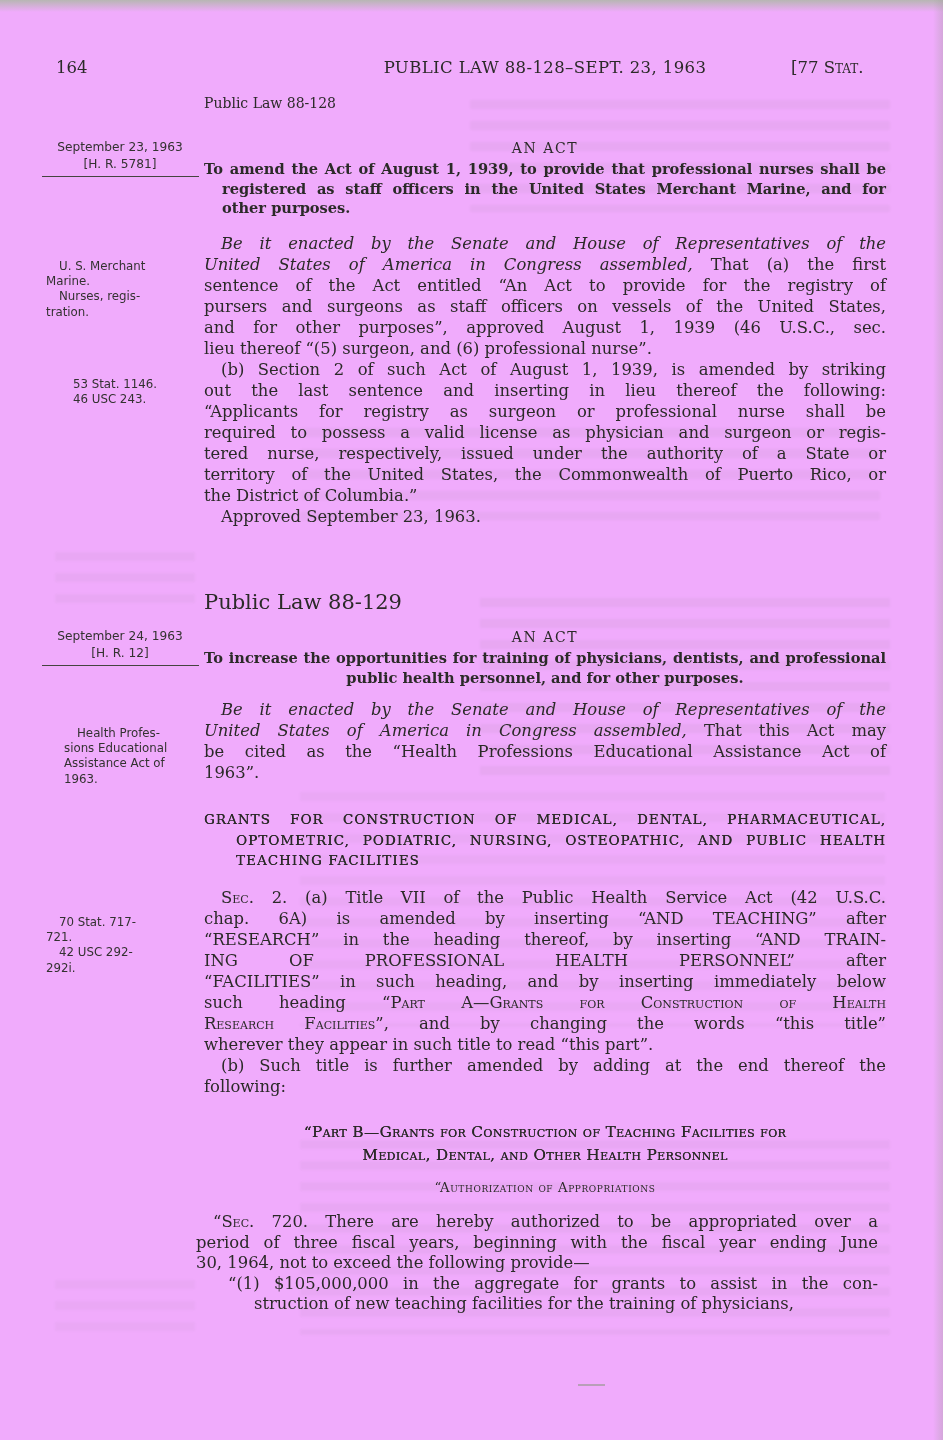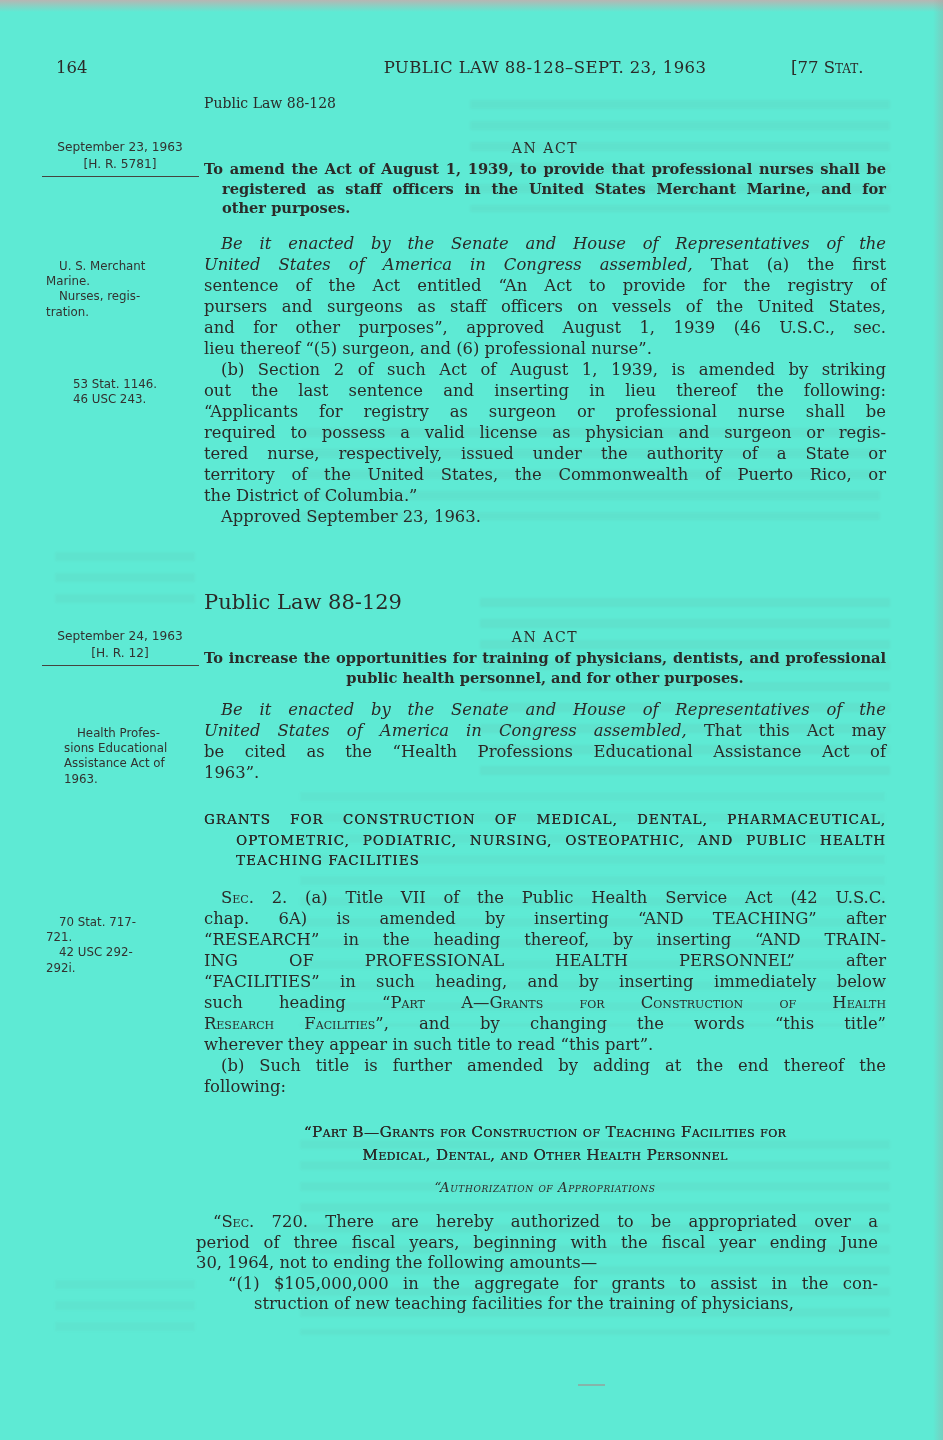--- a/index.html
+++ b/index.html
@@ -1,16 +1,16 @@
 <!DOCTYPE html>
 <html><head>
 <meta charset="utf-8">
 <style>
   html,body{margin:0;padding:0;background:#888;}
-  .page{position:relative;width:943px;height:1440px;background:#5eead4;overflow:hidden;
+  .page{position:relative;width:943px;height:1440px;background:#f0abfc;overflow:hidden;
         font-family:"DejaVu Serif",serif;color:#2b2a28;}
   .page::before{content:"";position:absolute;left:0;top:0;width:100%;height:12px;
         background:linear-gradient(180deg,#b7b6b3 0,rgba(201,200,197,0) 100%);pointer-events:none;}
   .page::after{content:"";position:absolute;right:0;top:0;width:10px;height:100%;
         background:linear-gradient(270deg,rgba(160,159,156,.35) 0,rgba(160,159,156,0) 100%);pointer-events:none;}
 
   .abs{position:absolute;}
   .tline{width:100%;}
   .j{text-align:justify;text-align-last:justify;}
   .e{text-align:justify;text-align-last:left;}
@@ -48,21 +48,21 @@
   #pl2-desc{left:204px;top:648px;width:682px;font-size:14.6px;font-weight:bold;line-height:19.5px;}
   #pl2-body{left:204px;top:699px;width:682px;}
   #m-subj2{left:64px;top:726px;width:150px;}
   #grants-head{left:204px;top:810px;width:682px;font-size:13.4px;line-height:20.6px;letter-spacing:1.1px;
                text-shadow:.3px 0 0 currentColor;}
   #m-cite2{left:46px;top:915px;width:150px;}
   #sec2-body{left:204px;top:887px;width:682px;}
   #partb-head{left:204px;top:1121px;width:682px;font-size:15.2px;line-height:22.5px;font-variant:small-caps;
               letter-spacing:.4px;text-shadow:.2px 0 0 currentColor;}
   #auth-head{left:204px;top:1180px;width:682px;text-align:center;font-size:13.2px;font-variant:small-caps;
-             letter-spacing:.6px;font-style:italic;}
+             letter-spacing:.6px;}
   #sec720-body{left:196px;top:1212px;width:682px;font-size:16.4px;line-height:20.5px;}
 
   .ghost{position:absolute;opacity:.45;filter:blur(1.3px);pointer-events:none;
          background:repeating-linear-gradient(180deg,rgba(112,111,106,.13) 0 9px,rgba(112,111,106,0) 9px 21px);}
   #g1{left:470px;top:100px;width:420px;height:112px;}
   #g2{left:300px;top:428px;width:580px;height:92px;}
   #g3{left:480px;top:598px;width:410px;height:185px;opacity:.5;}
   #g4{left:300px;top:792px;width:585px;height:235px;opacity:.35;}
   #g5{left:300px;top:1140px;width:590px;height:195px;opacity:.4;}
   #g6{left:55px;top:552px;width:140px;height:55px;opacity:.4;}
@@ -172,19 +172,19 @@
       <div class="tline e"><span>following:</span></div>
     </div>
   <div class="abs" id="partb-head">
       <div class="tline c"><span>“Part B—Grants for Construction of Teaching Facilities for</span></div>
       <div class="tline c"><span>Medical, Dental, and Other Health Personnel</span></div>
     </div>
   <div class="abs" id="auth-head">“Authorization of Appropriations</div>
   <div class="abs serifsm" id="sec720-body">
       <div class="tline ind1 j"><span>“</span><span class="sc">Sec.</span><span> 720. There are hereby authorized to be appropriated over a</span></div>
       <div class="tline j"><span>period of three fiscal years, beginning with the fiscal year ending June</span></div>
-      <div class="tline e"><span>30, 1964, not to ending the following amounts—</span></div>
+      <div class="tline e"><span>30, 1964, not to exceed the following provide—</span></div>
       <div class="tline ind2 j"><span>“(1) $105,000,000 in the aggregate for grants to assist in the con-</span></div>
       <div class="tline ind3 e"><span>struction of new teaching facilities for the training of physicians,</span></div>
     </div>
 
   <div class="abs" id="dash"></div>
 </div>
 
 </body></html>

